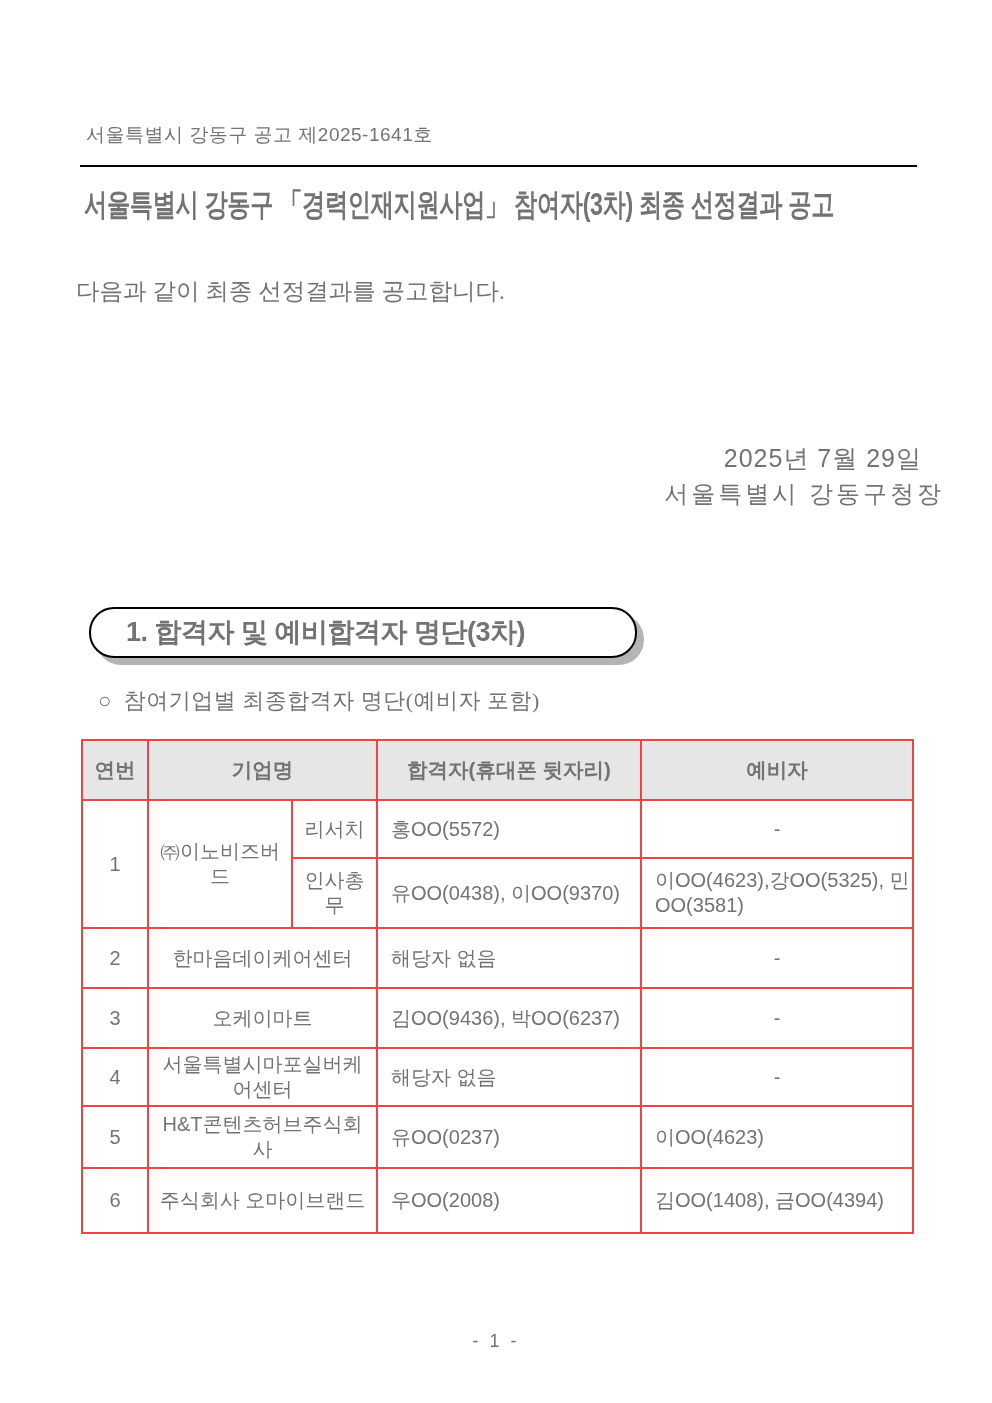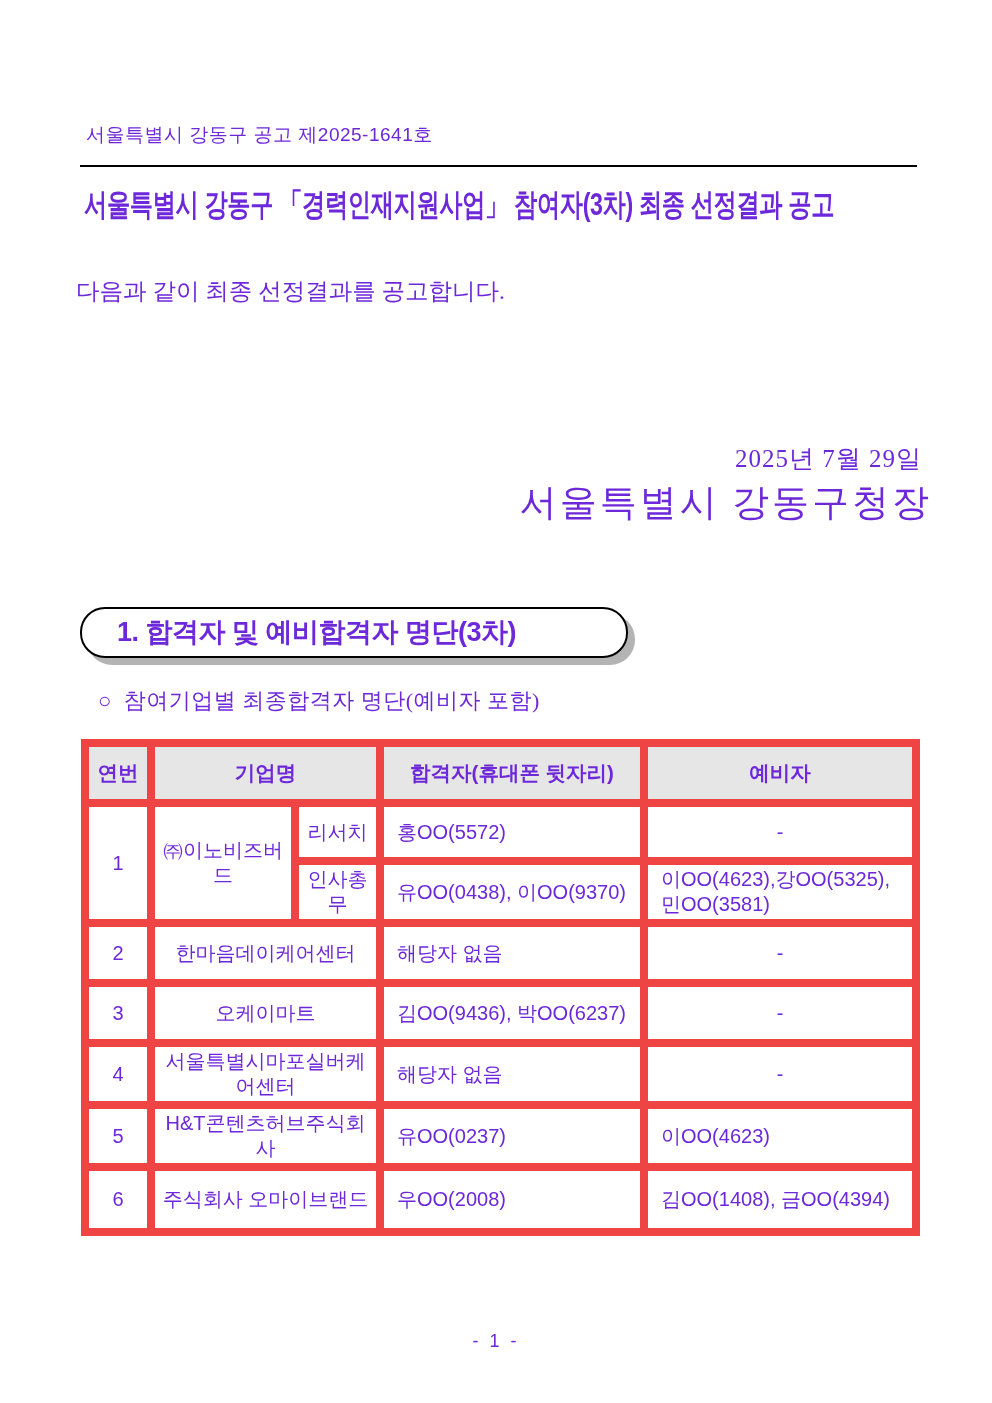--- a/index.html
+++ b/index.html
@@ -2,21 +2,21 @@
 <html lang="ko"><head>
 <meta charset="utf-8">
 <style>
   * { margin:0; padding:0; box-sizing:border-box; }
   html,body { background:#ffffff; }
   .page {
     position:relative;
     width:992px; height:1403px;
     margin:0 auto;
     background:#ffffff;
-    color:#6d28d9;
+    color:#737373;
     font-family:"Liberation Sans", sans-serif;
     overflow:hidden;
   }
   .doc-number {
     position:absolute; left:86px; top:122px;
     font-size:19px; letter-spacing:0.5px;
   }
   .head-rule {
     position:absolute; left:80px; top:165px;
     width:837px; height:0;
@@ -35,30 +35,30 @@
   }
   .body-para .pline {
     height:46px; line-height:46px;
     text-align:justify; text-align-last:justify;
     overflow:hidden; white-space:nowrap;
   }
   .body-para .pline.indent { padding-left:28px; }
   .body-para .pline.last { text-align:left; text-align-last:left; }
   .date-line {
     position:absolute; top:442px; right:70px;
-    font-family:Liberation Serif, serif;
+    font-family:Liberation Sans, sans-serif;
     font-size:25px; letter-spacing:1px;
   }
   .signer-line {
-    position:absolute; top:478px; right:60px;
-    font-family:Liberation Serif, serif;
-    font-size:37px; letter-spacing:3px;
+    position:absolute; top:478px; right:48px;
+    font-family:Liberation Sans, sans-serif;
+    font-size:24px; letter-spacing:3px;
   }
   .section-box {
-    position:absolute; left:80px; top:607px;
+    position:absolute; left:89px; top:607px;
     width:548px; height:51px;
     background:#ffffff;
     border:2px solid #000;
     border-radius:25px;
     box-shadow:7px 7px 0 0 #b4b4b4;
     font-size:27px; font-weight:700;
     line-height:47px;
     padding-left:35px;
     letter-spacing:-0.5px;
     white-space:nowrap;
@@ -70,21 +70,21 @@
   }
   .bullet-line .marker { margin-right:12px; }
   table.result-table {
     position:absolute; left:81px; top:739px;
     width:831px;
     border-collapse:collapse;
     table-layout:fixed;
     font-size:20px;
   }
   .result-table th, .result-table td {
-    border:8px solid #ef4444;
+    border:2px solid #ef4444;
     vertical-align:middle;
     text-align:center;
     line-height:1.25;
     padding:2px 4px;
   }
   .result-table th {
     background:#e6e6e6;
     font-weight:700;
     font-size:20.5px;
   }
@@ -138,21 +138,21 @@
         <th>합격자(휴대폰 뒷자리)</th>
         <th>예비자</th>
       </tr>
       <tr style="height:58px">
         <td rowspan="2">1</td>
         <td rowspan="2">㈜이노비즈버드</td>
         <td>리서치</td>
         <td class="al">홍OO(5572)</td>
         <td>-</td>
       </tr>
-      <tr style="height:62px">
+      <tr style="height:70px">
         <td>인사총무</td>
         <td class="al">유OO(0438), 이OO(9370)</td>
         <td class="al">이OO(4623),강OO(5325), 민OO(3581)</td>
       </tr>
       <tr style="height:60px">
         <td>2</td>
         <td colspan="2">한마음데이케어센터</td>
         <td class="al">해당자 없음</td>
         <td>-</td>
       </tr>

